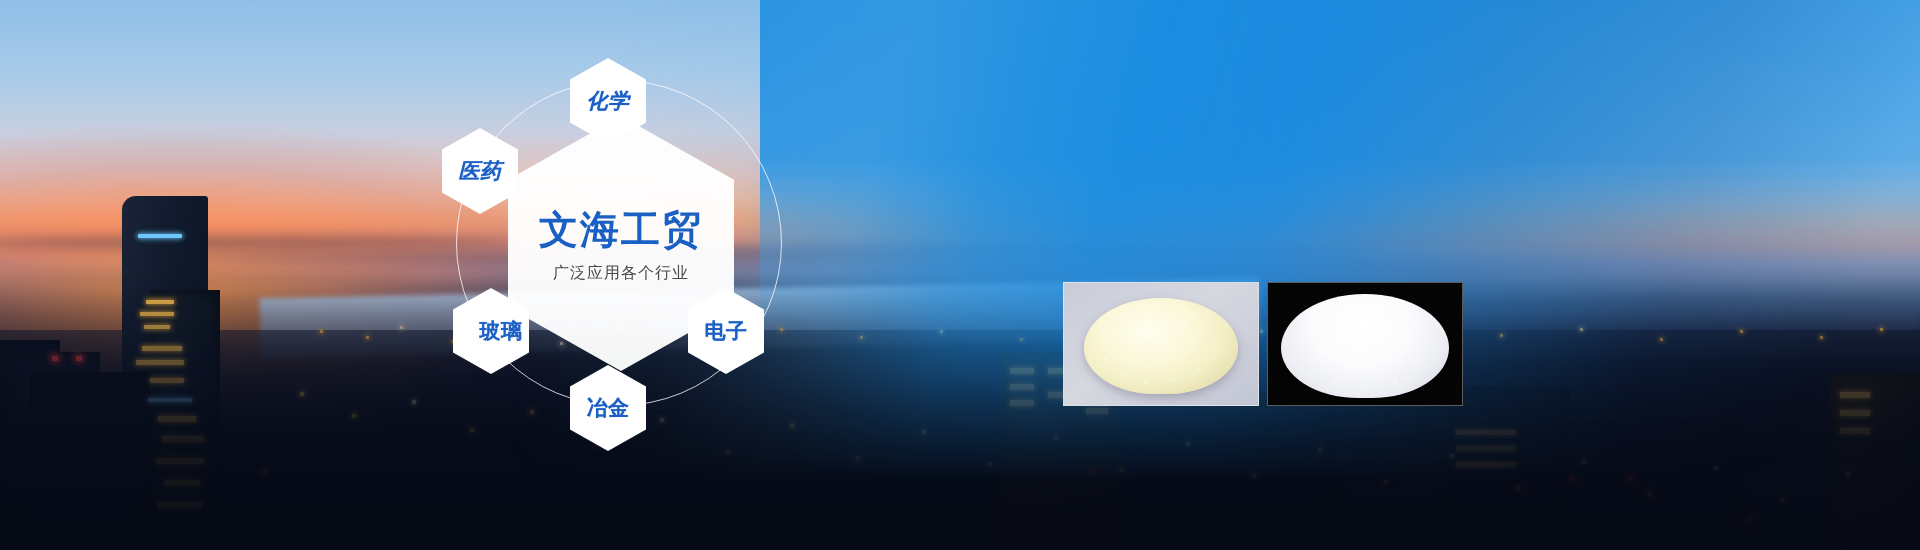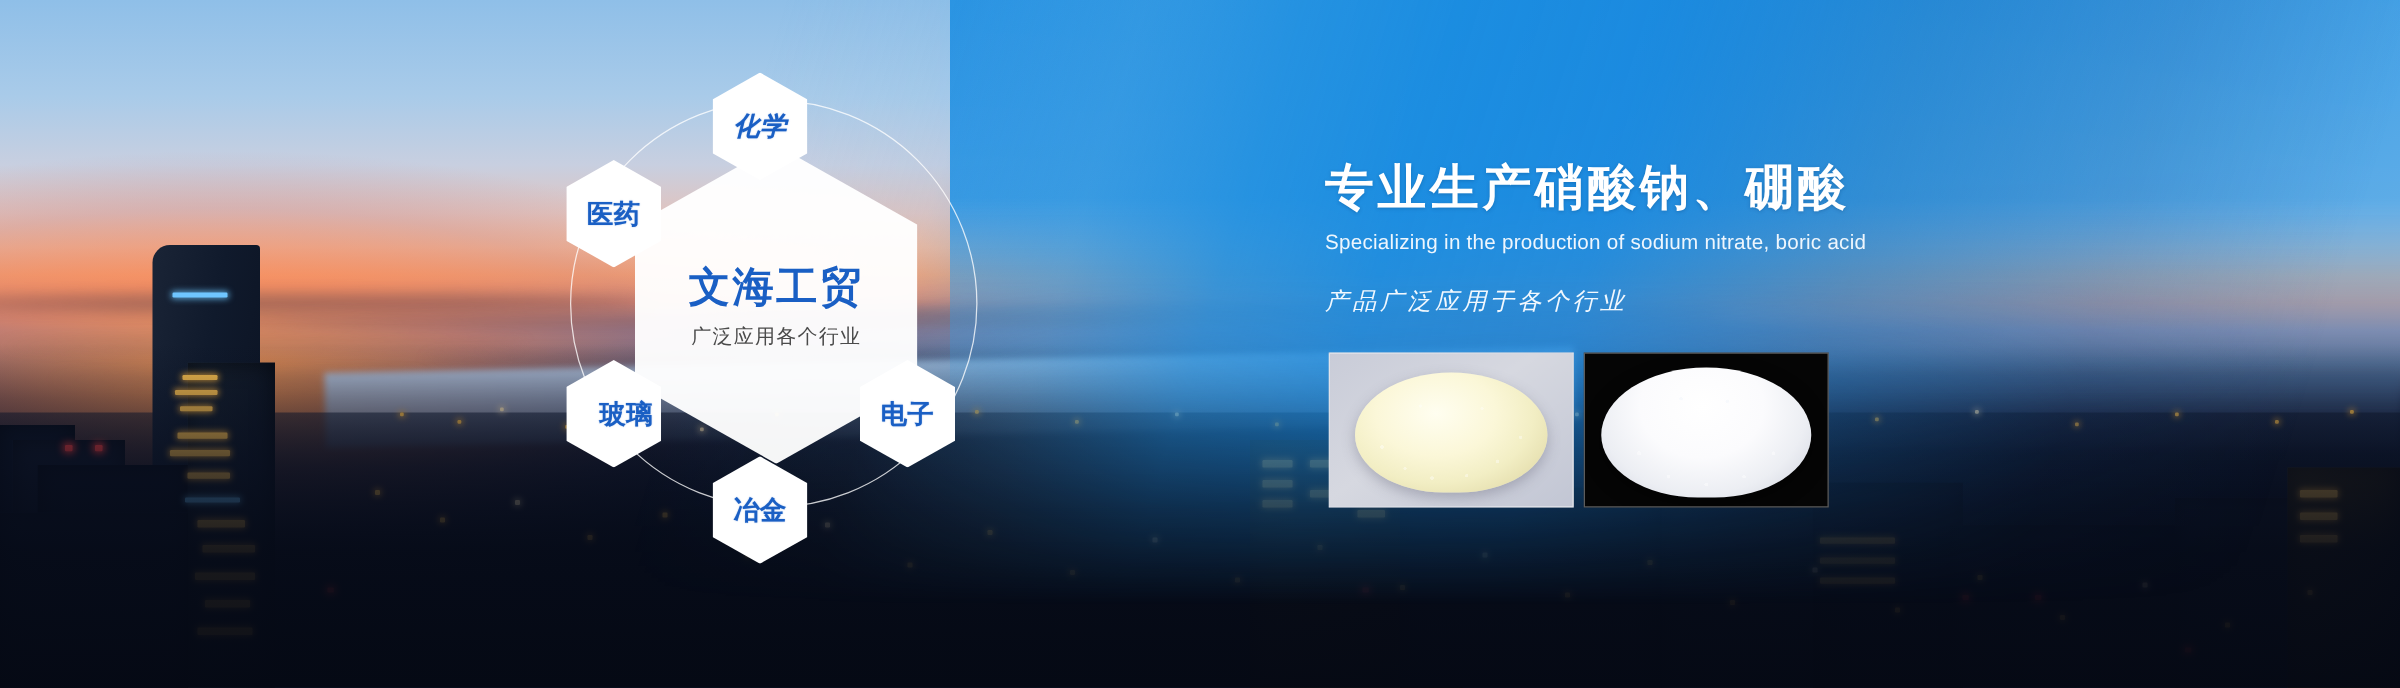--- a/index.html
+++ b/index.html
@@ -150,36 +150,36 @@
     text-shadow: 0 0 1px rgba(26,95,196,.6);
   }
   .hex-center {
     width: 226px; height: 255px;
     left: 88px; top: 96px;
     flex-direction: column;
     background: rgba(255,255,255,.96);
   }
   .hex-center .title {
     color: #1a5fc4;
-    font-size: 33px;
+    font-size: 39px;
     font-weight: 700;
     letter-spacing: 2px;
     margin-bottom: 6px;
   }
   .hex-center .sub {
     color: #4b4b4b;
     font-size: 16px;
     letter-spacing: 1px;
   }
   .h-chem   { left: 150px; top: 38px; font-style: italic; }
   .h-glaze  { left: 268px; top: 108px; }
   .h-elec   { left: 268px; top: 268px; }
   .h-metal  { left: 150px; top: 345px; }
   .h-glass  { left: 33px;  top: 268px; padding-left: 20px; }
-  .h-pharm  { left: 33px;  top: 108px; }
+  .h-pharm  { left: 22px;  top: 108px; font-style: italic; }
 
   
   .copy { position: absolute; left: 1060px; top: 128px; width: 720px; }
   .copy .h1 {
     color: #ffffff;
     font-size: 39px;
     font-weight: 700;
     letter-spacing: 3px;
     line-height: 1.18;
     text-shadow: 0 1px 3px rgba(0,50,100,.28);
@@ -379,25 +379,20 @@
       <span>电子</span>
     </div>
     <div class="hex hex-small h-glass">
       <span>玻璃</span>
     </div>
     <div class="hex hex-small h-pharm">
       <span>医药</span>
     </div>
   </div>
 
-  <div class="copy">
-    <div class="h1">专业生产硝酸钠、硼酸</div>
-    <div class="h2">Specializing in the production of sodium nitrate, boric acid</div>
-    <div class="h3">产品广泛应用于各个行业</div>
-  </div>
 
   <div class="photos">
     <div class="photo cream">
       <div class="pile cream">
         <div class="speckle" style="background:
           radial-gradient(circle at 14% 62%, rgba(255,255,255,.9) 0 1.4px, transparent 1.6px),
           radial-gradient(circle at 26% 80%, rgba(255,255,255,.8) 0 1.2px, transparent 1.4px),
           radial-gradient(circle at 40% 88%, rgba(255,255,255,.85) 0 1.3px, transparent 1.5px),
           radial-gradient(circle at 58% 86%, rgba(255,255,255,.8) 0 1.2px, transparent 1.4px),
           radial-gradient(circle at 74% 74%, rgba(255,255,255,.85) 0 1.3px, transparent 1.5px),

